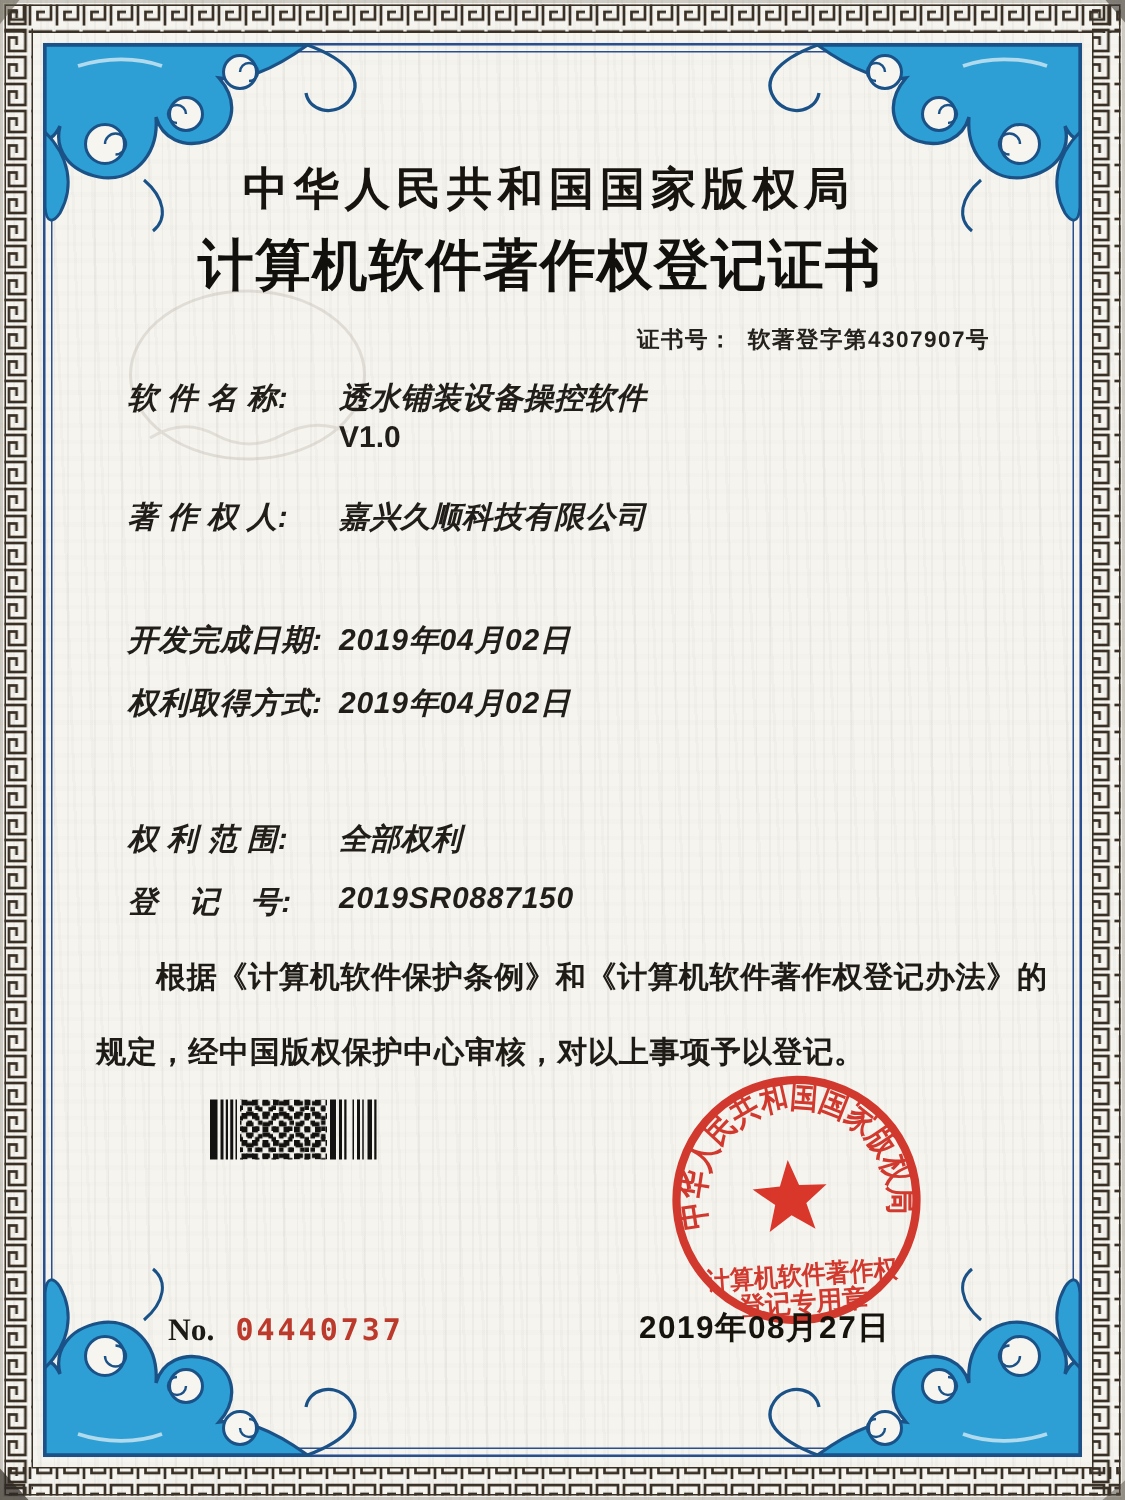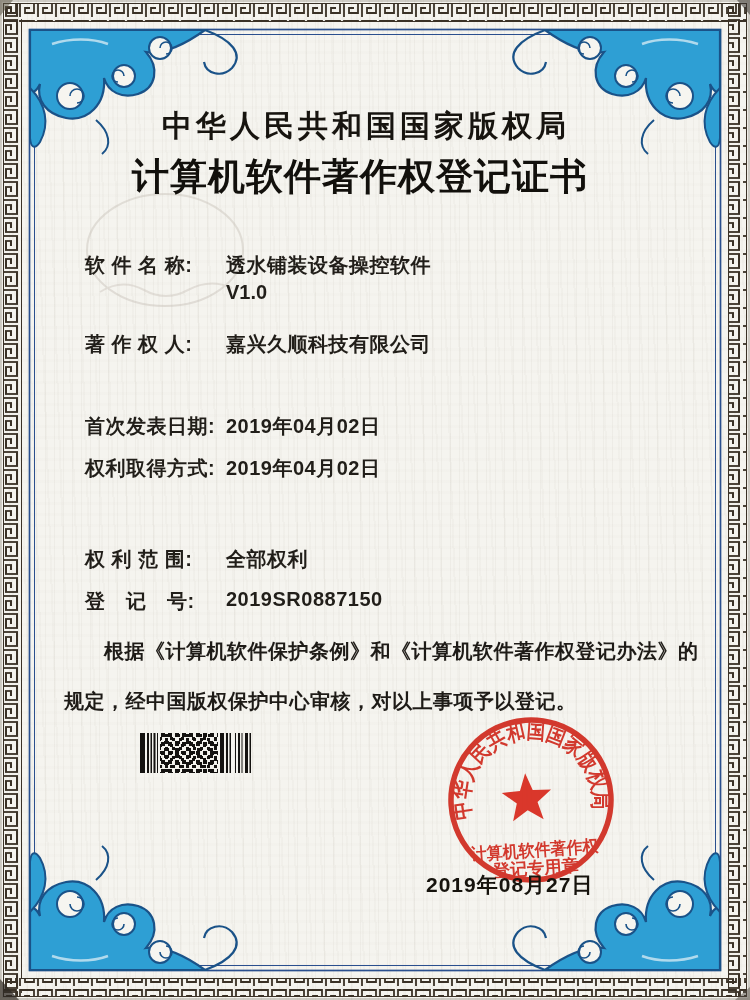--- a/index.html
+++ b/index.html
@@ -28,21 +28,21 @@
     left:0;top:152px;width:750px;text-align:center;
     font-family:"Liberation Serif","DejaVu Serif",serif;
     font-weight:700;font-size:37px;letter-spacing:1px;color:#12100c;
     padding-right:30px;box-sizing:border-box;
   }
   .certno{
     top:217px;right:90px;font-size:15px;font-weight:700;color:#25211c;letter-spacing:1px;
   }
   .certno span{display:inline-block;}
   .certno .lbl{margin-right:10px;}
-  .row{left:85px;font-size:20px;font-weight:600;color:#211e19;letter-spacing:0.5px;}
+  .row{left:85px;font-size:20px;font-weight:600;color:#211e19;letter-spacing:0.5px;font-style:italic;}
   .row .val{position:absolute;left:141px;top:0;white-space:nowrap;}
   .r1{top:252px;} .r1b{left:226px;top:281px;font-size:20px;font-weight:600;color:#211e19;}
   .r2{top:331px;} .r3{top:413px;} .r4{top:455px;} .r5{top:501px;} .r6{top:546px;} .r7{top:588px;}
   .stmt{font-size:20px;font-weight:600;color:#1e1b17;letter-spacing:0.5px;}
   .stmt1{left:104px;top:638px;} .stmt2{left:64px;top:688px;}
   .seal-date{left:426px;top:871px;font-size:21px;font-weight:700;color:#16130d;letter-spacing:1px;}
   .serial{left:112px;top:874px;}
   .serial .no{font-family:"Liberation Serif","DejaVu Serif",serif;font-size:21px;font-weight:700;color:#1c1a17;margin-right:14px;}
   .serial .num{font-family:"DejaVu Sans Mono","Liberation Mono",monospace;font-size:20px;font-weight:700;color:#bc3a2c;letter-spacing:2px;}
   .edge{position:absolute;inset:0;z-index:4;pointer-events:none;box-shadow:inset 0 0 0 2px rgba(120,112,100,0.30);}
@@ -142,34 +142,37 @@
     <polygon points="750,0 737,0 750,15" fill="#3a3530" opacity="0.6"></polygon>
     <polygon points="0,1000 0,979 19,1000" fill="#2f2a24" opacity="0.75"></polygon>
     <polygon points="750,1000 750,987 735,1000" fill="#4a443c" opacity="0.5"></polygon>
   </g>
 </svg>
 
 <div class="content">
   <div class="abs authority">中华人民共和国国家版权局</div>
   <div class="abs cert-title">计算机软件著作权登记证书</div>
 
+  <div class="abs certno">
+    <span class="lbl">证书号：</span><span>软著登字第4307907号</span>
+  </div>
 
   <div class="abs row r1">
     <span>软 件 名 称:</span>
     <span class="val">透水铺装设备操控软件</span>
   </div>
   <div class="abs r1b">V1.0</div>
 
   <div class="abs row r2">
     <span>著 作 权 人:</span>
     <span class="val">嘉兴久顺科技有限公司</span>
   </div>
 
   <div class="abs row r3">
-    <span>首次发表日期:</span>
+    <span>开发完成日期:</span>
     <span class="val">2019年04月02日</span>
   </div>
 
   <div class="abs row r4">
     <span>权利取得方式:</span>
     <span class="val">2019年04月02日</span>
   </div>
 
 
   <div class="abs row r6">
@@ -180,15 +183,18 @@
   <div class="abs row r7">
     <span>登　记　号:</span>
     <span class="val">2019SR0887150</span>
   </div>
 
   <div class="abs stmt stmt2">规定，经中国版权保护中心审核，对以上事项予以登记。</div>
   <div class="abs stmt stmt1">根据《计算机软件保护条例》和《计算机软件著作权登记办法》的</div>
 
   <div class="abs seal-date">2019年08月27日</div>
 
+  <div class="abs serial">
+    <span class="no">No.</span><span class="num">04440737</span>
+  </div>
 </div>
 
 <div class="edge"></div>
 
 </body></html>

